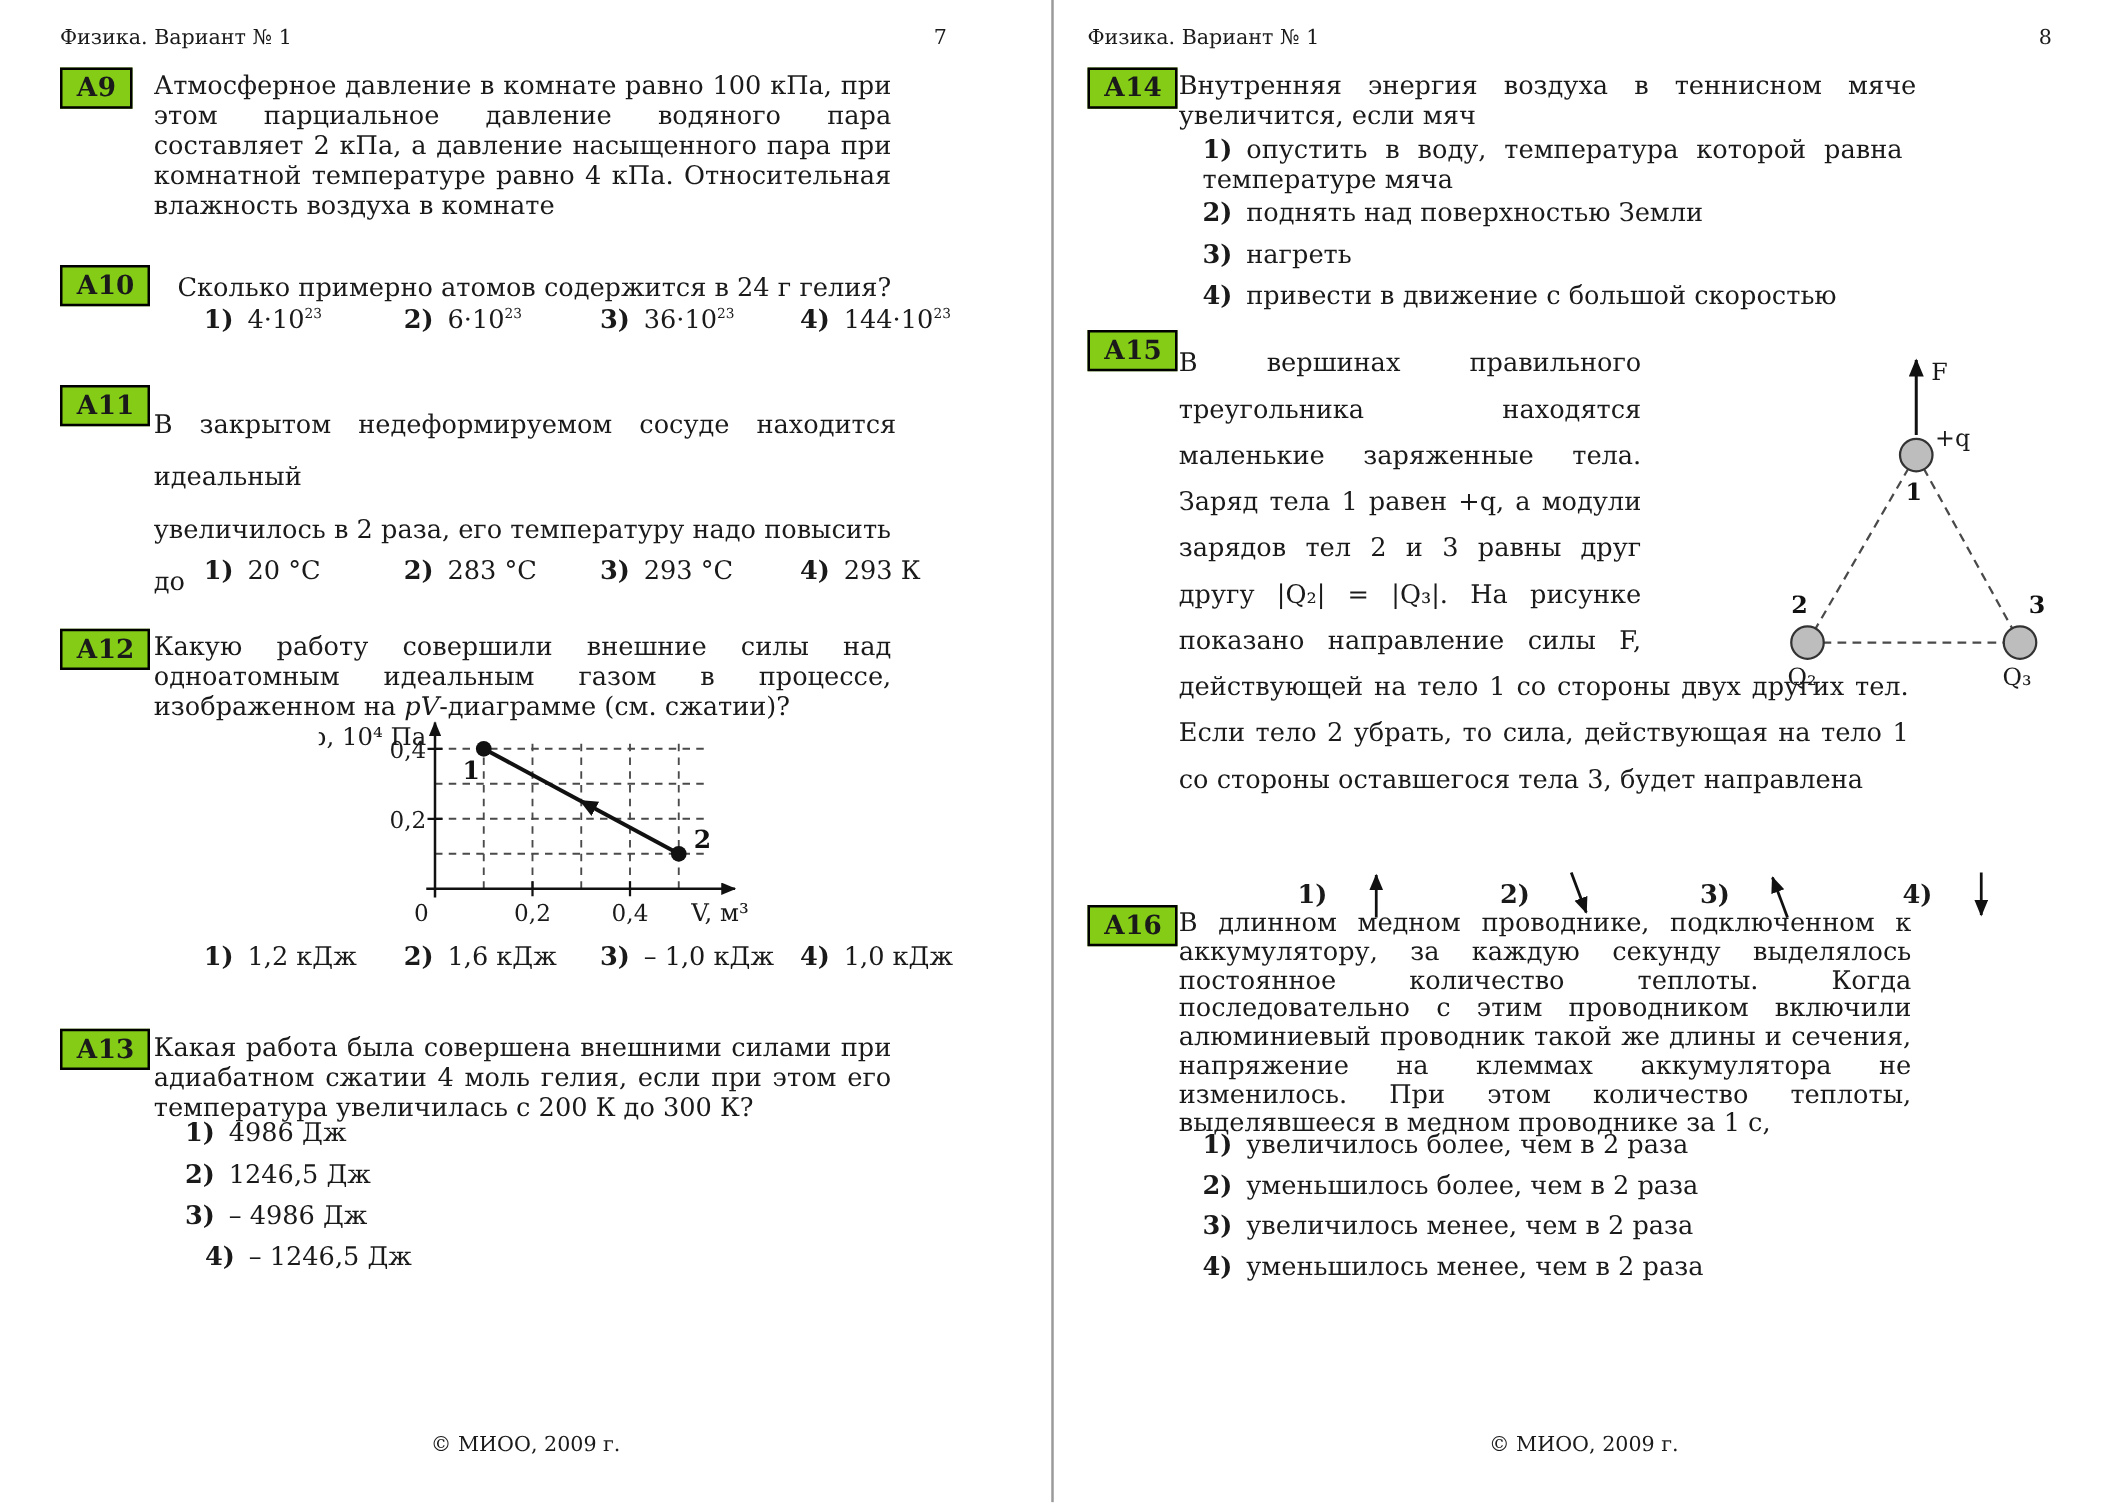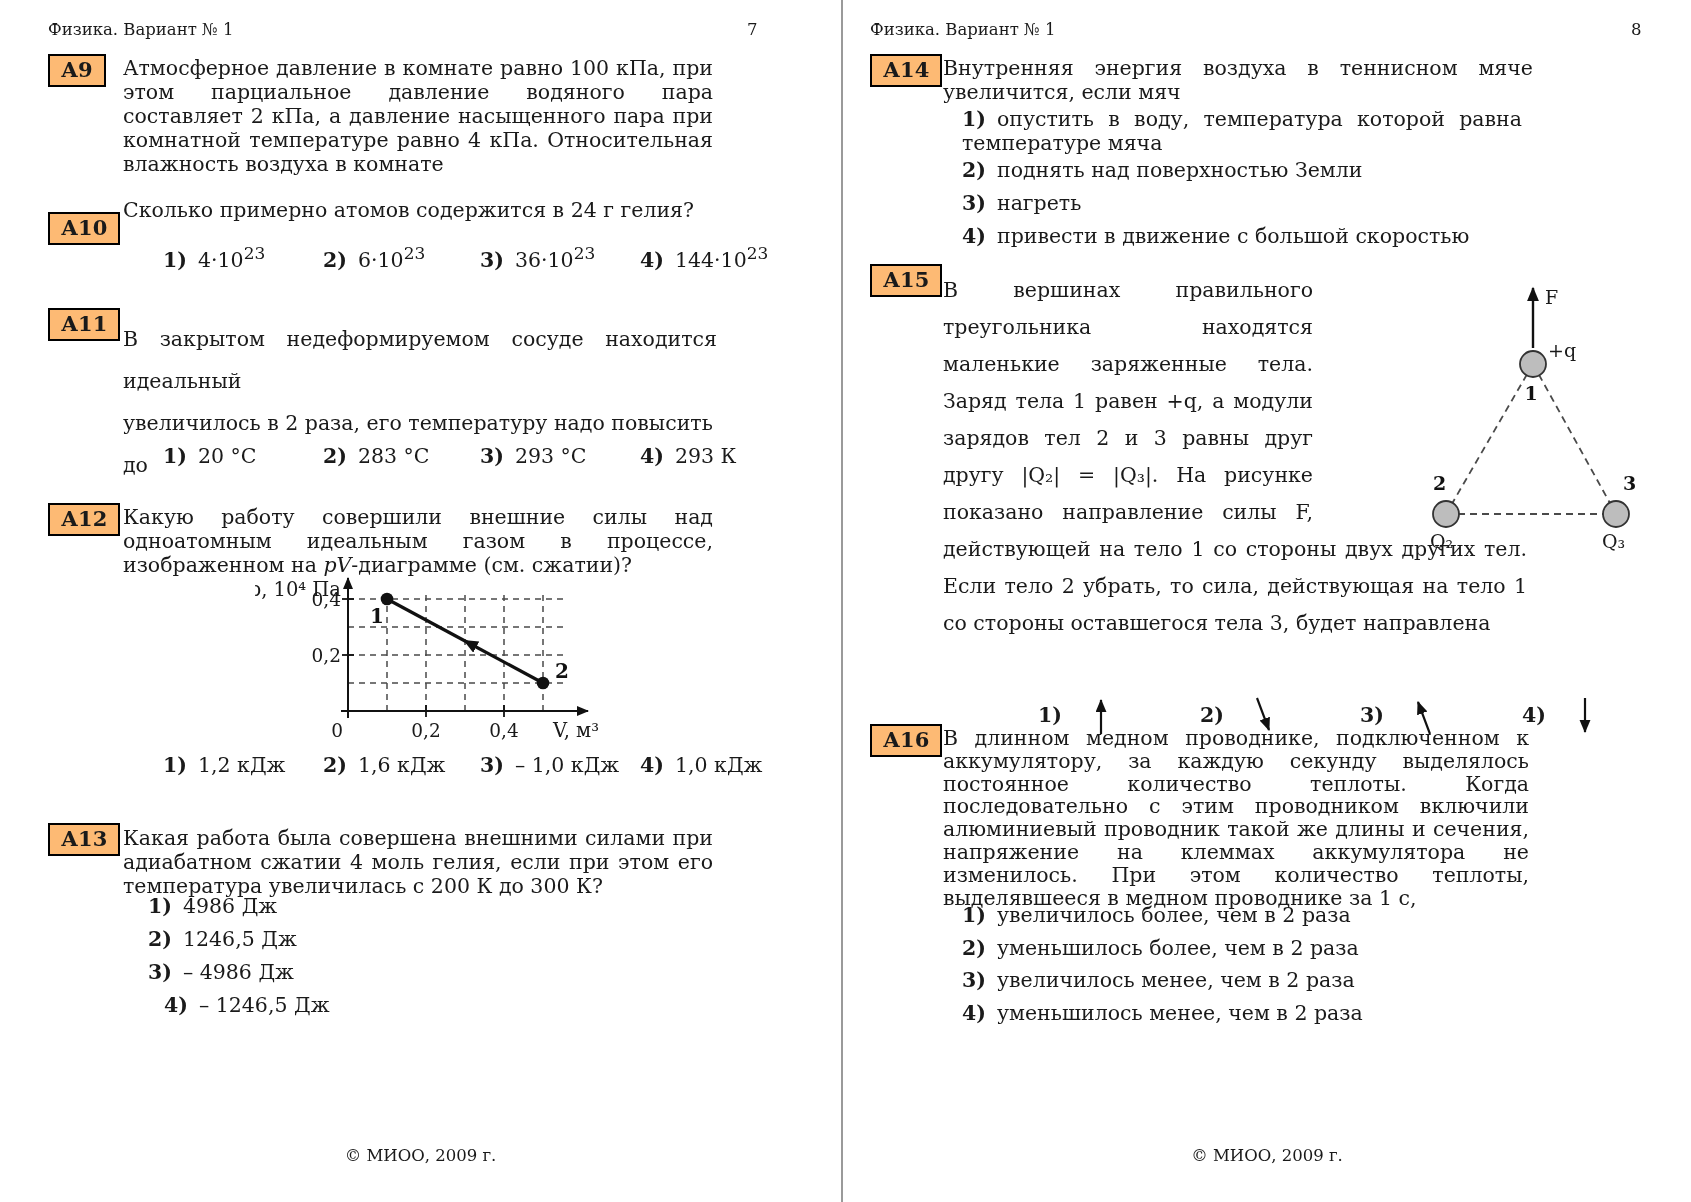--- a/index.html
+++ b/index.html
@@ -5,31 +5,31 @@
   html,body{margin:0;padding:0;background:#ffffff;}
   .stage{position:relative;width:1691px;height:1202px;background:#ffffff;overflow:hidden;
          font-family:"DejaVu Serif","Liberation Serif",serif;color:#1a1a1a;}
   .page{position:absolute;top:0;height:1202px;background:#ffffff;}
   .page-left{left:0;width:841px;}
   .page-right{left:843px;width:848px;}
   .divider{position:absolute;top:0;left:841px;width:2px;height:1202px;background:#9a9a9a;}
   .hdr{position:absolute;font-size:16.5px;white-space:nowrap;}
   .pnum{position:absolute;font-size:16.5px;}
   .qbox{position:absolute;border:2px solid #000;padding:2px 11px 3px 11px;font-weight:bold;
-        font-size:21px;background:#fdba74;line-height:24px;}
+        font-size:21px;background:#84cc16;line-height:24px;}
   .qtext{position:absolute;font-size:20.5px;line-height:24px;text-align:justify;}
   .qtext .em{font-style:italic;}
   .wide{line-height:42px;}
   .jline{text-align:justify;text-align-last:justify;}
   .jlast{text-align:left;}
   .ans-row{position:absolute;font-size:20.5px;height:30px;}
   .ans-col{position:absolute;top:0;white-space:nowrap;}
   .amark{font-weight:bold;margin-right:11px;}
   .aval{font-size:20.5px;}
-  .asup{font-size:17px;vertical-align:8px;margin-top:16px;}
+  .asup{font-size:11px;vertical-align:8px;margin-top:16px;}
   .ans-line{position:absolute;font-size:20.5px;white-space:nowrap;}
   .ans-block{position:absolute;font-size:20.5px;line-height:24px;text-align:justify;}
   .fig-spacer{float:right;width:214px;height:259px;}
   .pv-chart,.tri-fig{position:absolute;}
   .ticklbl{font-size:18.5px;fill:#1a1a1a;}
   .axlbl{font-size:19.5px;fill:#1a1a1a;}
   .ptlbl{font-size:20px;font-weight:bold;fill:#111;}
   .figlbl{font-size:19px;fill:#1a1a1a;}
   .fignum{font-size:19px;font-weight:bold;fill:#111;}
   .gridln{stroke:#4a4a4a;stroke-width:1.5;stroke-dasharray:6 5;fill:none;}
@@ -60,21 +60,21 @@
 <div class="stage">
 
   <div class="page page-left">
     <div class="hdr" style="left:48px;top:20px;">Физика. Вариант № 1</div>
     <div class="pnum" style="left:747px;top:20px;">7</div>
 
     <div class="qbox" style="left:48px;top:54px;">А9</div>
     <div class="qtext" style="left:123px;top:56px;width:590px;">Атмосферное давление в комнате равно 100 кПа, при этом парциальное давление водяного пара составляет 2 кПа, а давление насыщенного пара при комнатной температуре равно 4 кПа. Относительная влажность воздуха в комнате</div>
 
     <div class="qbox" style="left:48px;top:212px;text-align:center;">А10</div>
-    <div class="qtext" style="left:123px;top:198px;width:590px;text-align:left;">Сколько примерно атомов содержится в 24 г гелия?</div>
+    <div class="qtext" style="left:123px;top:218px;width:590px;text-align:right;">Сколько примерно атомов содержится в 24 г гелия?</div>
     <div class="ans-row" style="left:123px;top:243px;width:620px;">
       <span class="ans-col" style="left:40px;"><b class="amark">1)</b><span class="aval">4·10</span><sup class="asup">23</sup></span>
       <span class="ans-col" style="left:200px;"><b class="amark">2)</b><span class="aval">6·10</span><sup class="asup">23</sup></span>
       <span class="ans-col" style="left:357px;"><b class="amark">3)</b><span class="aval">36·10</span><sup class="asup">23</sup></span>
       <span class="ans-col" style="left:517px;"><b class="amark">4)</b><span class="aval">144·10</span><sup class="asup">23</sup></span>
     </div>
 
     <div class="qbox" style="left:48px;top:308px;">А11</div>
     <div class="qtext wide" style="left:123px;top:318px;width:594px;text-align:left;">
       <div class="jline">В закрытом недеформируемом сосуде находится идеальный</div>

